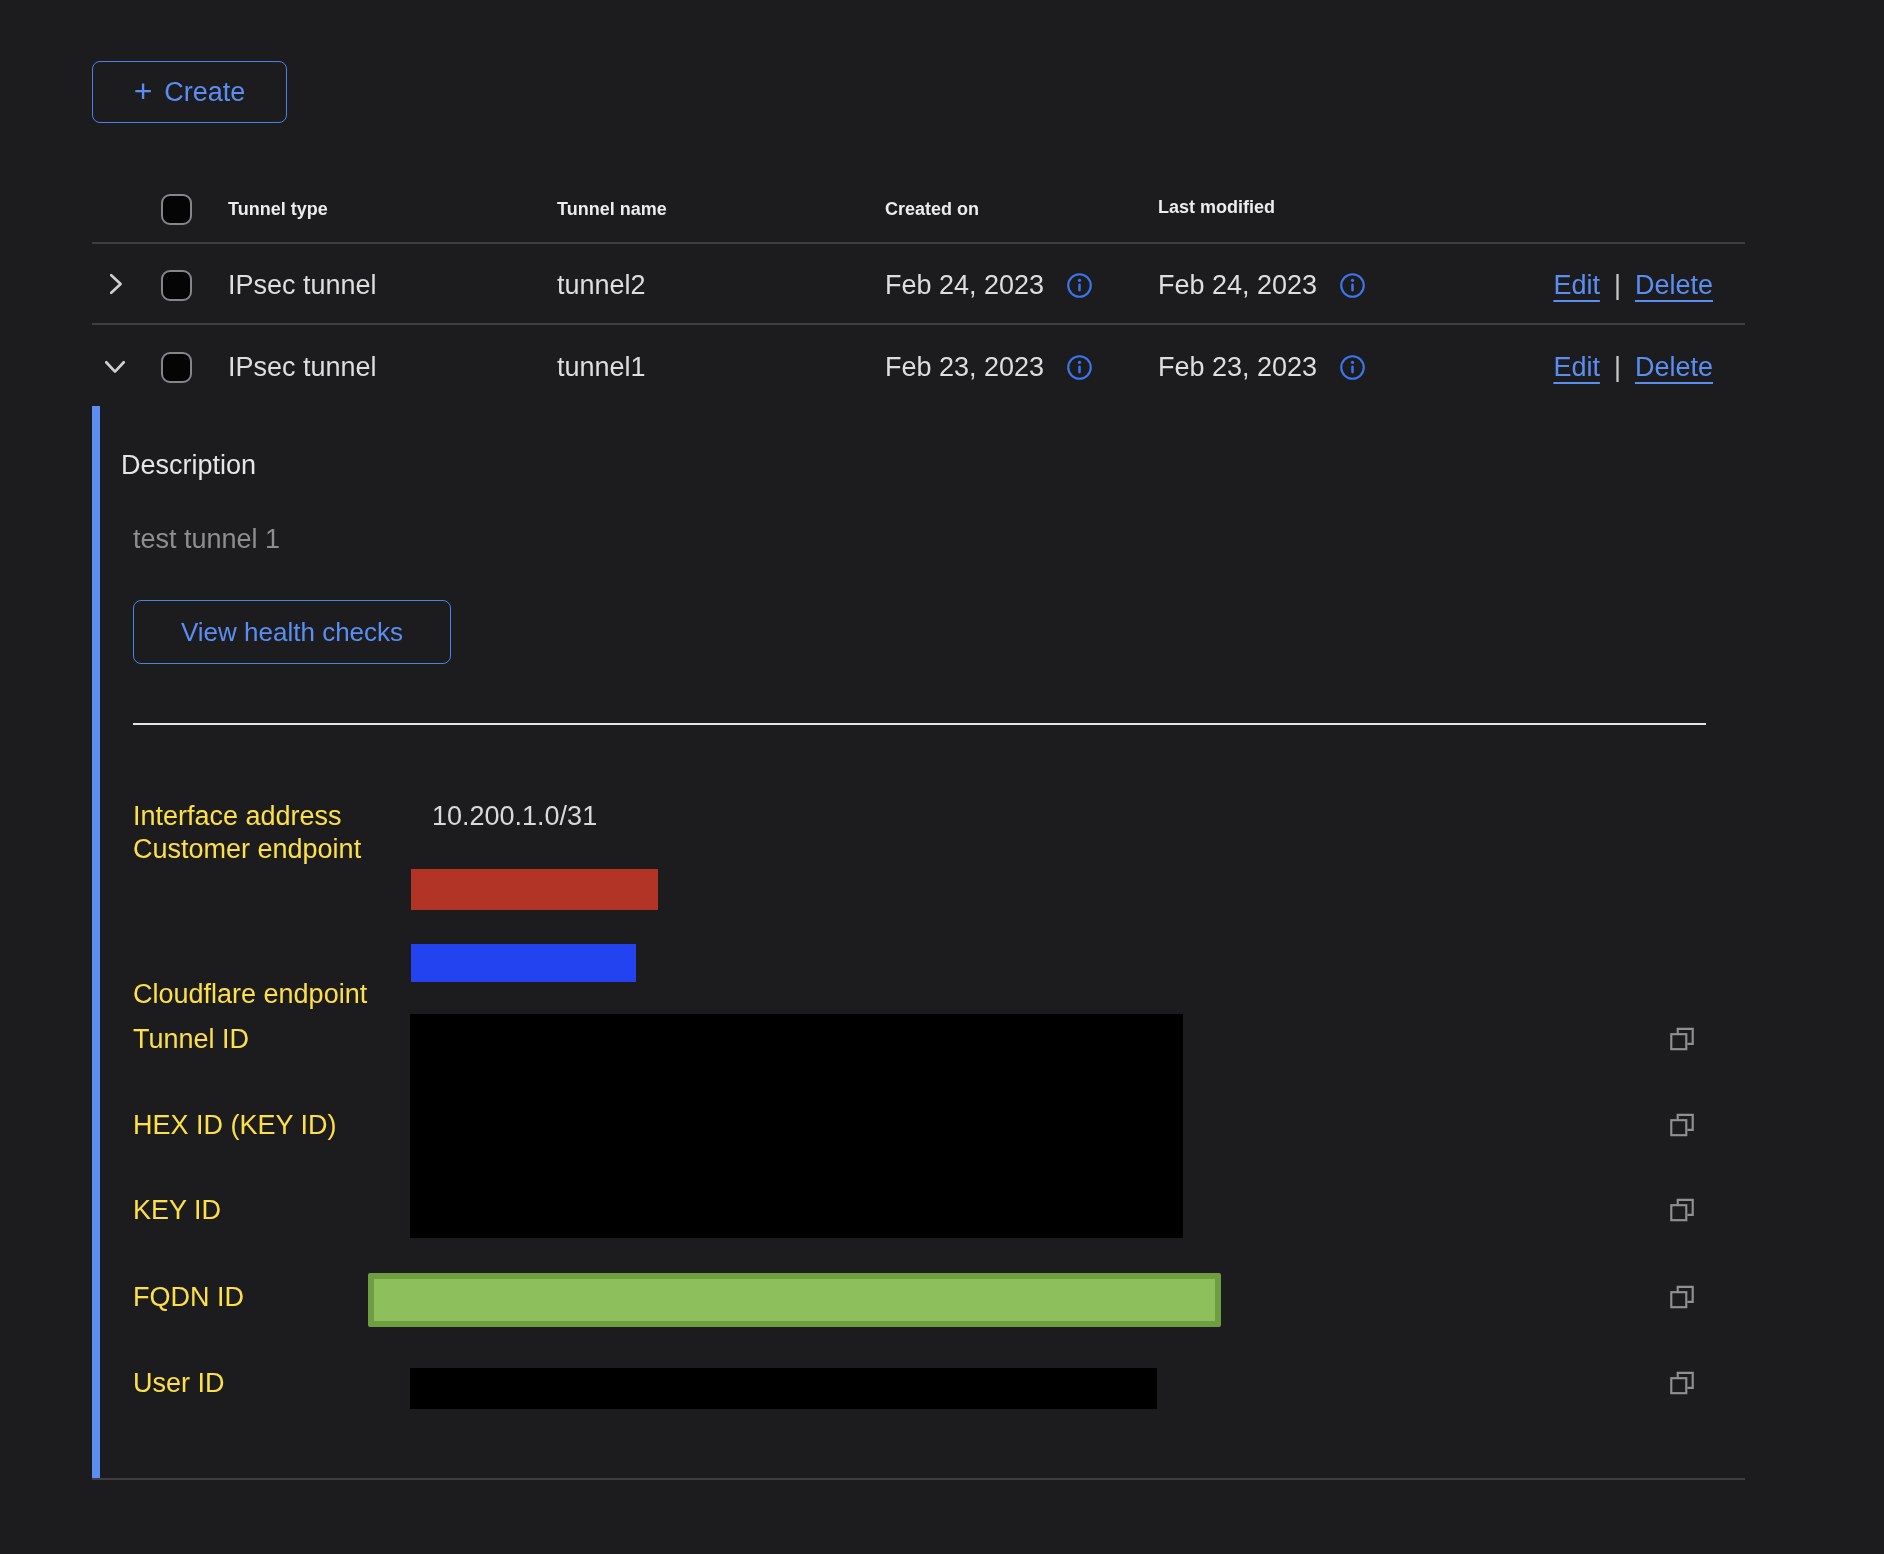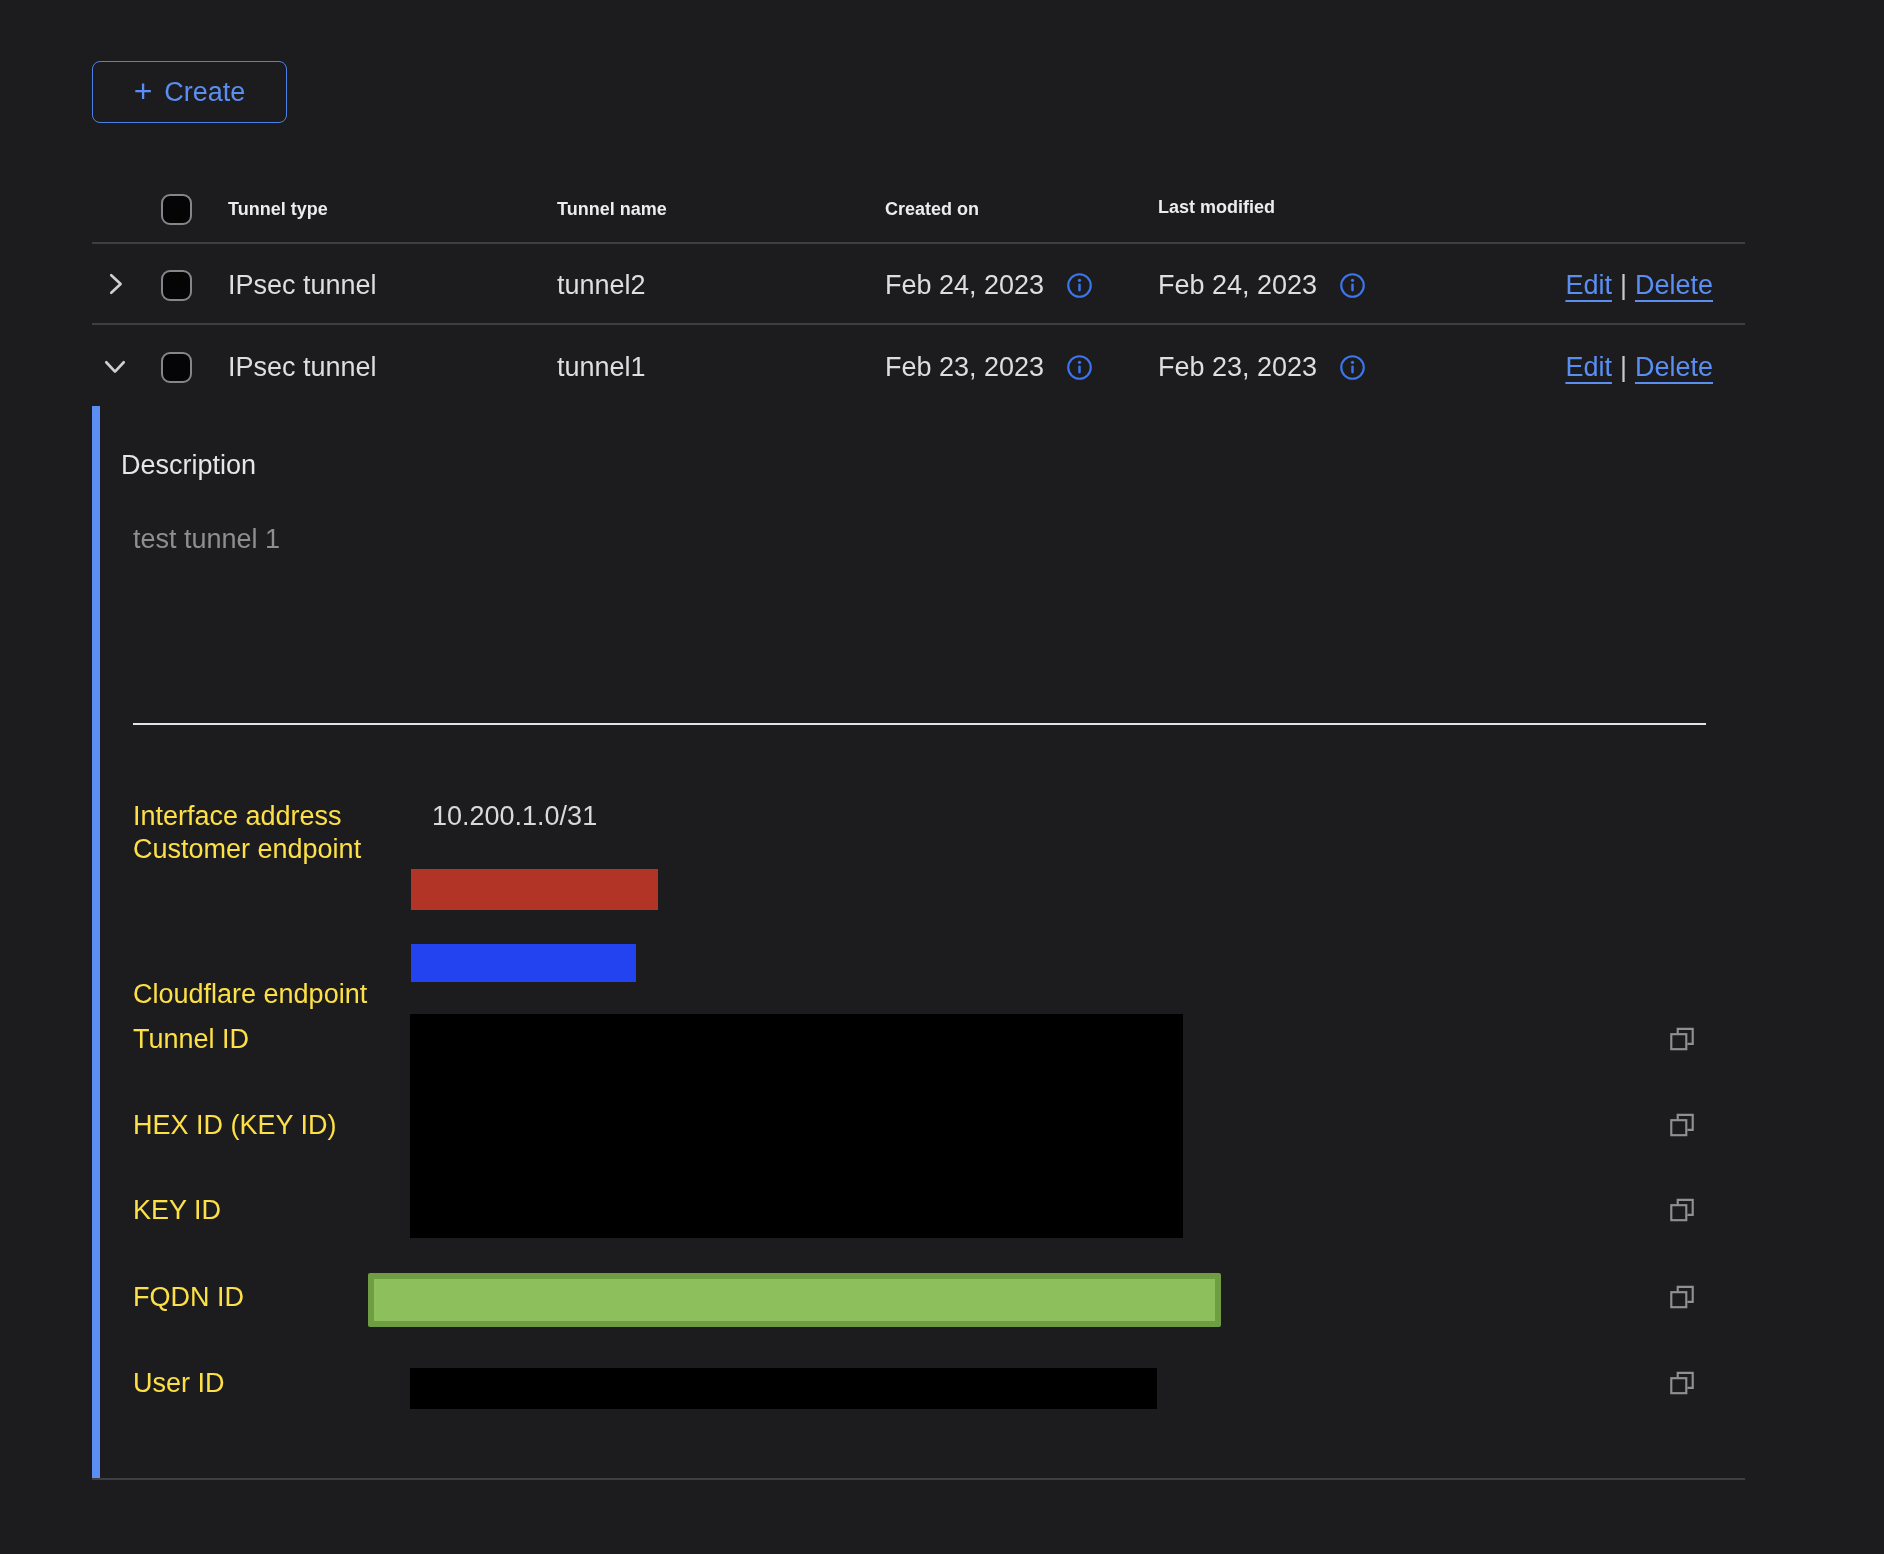--- a/index.html
+++ b/index.html
@@ -32,21 +32,21 @@
   .divider-light{position:absolute;height:2px;background:#e3e3e3;}
   .hdr-label{position:absolute;font-size:18px;font-weight:700;color:#ececee;line-height:40px;height:40px;}
   .cell{position:absolute;font-size:27px;color:#dededf;line-height:40px;height:40px;display:flex;align-items:center;}
   .checkbox{
     position:absolute;width:31px;height:31px;
     border:2px solid #86868a;border-radius:9px;
     background:#050505;box-sizing:border-box;cursor:pointer;padding:0;
   }
   .chev-btn{position:absolute;width:34px;height:34px;background:transparent;border:none;padding:0;cursor:pointer;display:flex;align-items:center;justify-content:center;}
   .info-icon{margin-left:22px;display:inline-flex;cursor:pointer;}
-  .actions{position:absolute;right:171px;display:flex;align-items:center;gap:8px;font-size:27px;height:40px;}
+  .actions{position:absolute;right:171px;display:flex;align-items:center;gap:14px;font-size:27px;height:40px;}
   .link{color:#5b8ef2;text-decoration:underline;text-underline-offset:6px;cursor:pointer;}
   .link-sep{color:#c9c9cb;text-decoration:none;}
 
   
   .blue-bar{position:absolute;left:92px;top:406px;width:8px;height:1073px;background:#5b8df2;}
   .desc-label{position:absolute;left:121px;top:450px;font-size:27px;font-weight:500;color:#e6e6e8;}
   .desc-value{position:absolute;left:133px;top:524px;font-size:27px;color:#8e8e90;}
 
   .detail-label{position:absolute;left:133px;font-size:27px;color:#fde047;line-height:40px;height:40px;}
   .detail-value{position:absolute;font-size:27px;color:#d9d9db;line-height:40px;height:40px;}
@@ -152,20 +152,23 @@
       <span class="link-sep">|</span>
       <a class="link">Delete</a>
     </div>
   </div>
 
   <div class="blue-bar"></div>
 
   <div class="desc-label">Description</div>
   <div class="desc-value">test tunnel 1</div>
 
+  <button class="vhc-btn outline-btn">
+    <span>View health checks</span>
+  </button>
 
   <div class="divider-light" style="left:133px;top:723px;width:1573px;"></div>
 
   <div class="detail-label" style="top:796px;">Interface address</div>
   <div class="detail-value" style="left:432px;top:796px;">10.200.1.0/31</div>
 
   <div class="detail-label" style="top:829px;text-align:right;">Customer endpoint</div>
   <div class="redact redact-red"></div>
 
   <div class="detail-label" style="top:943px;margin-top:31px;">Cloudflare endpoint</div>

